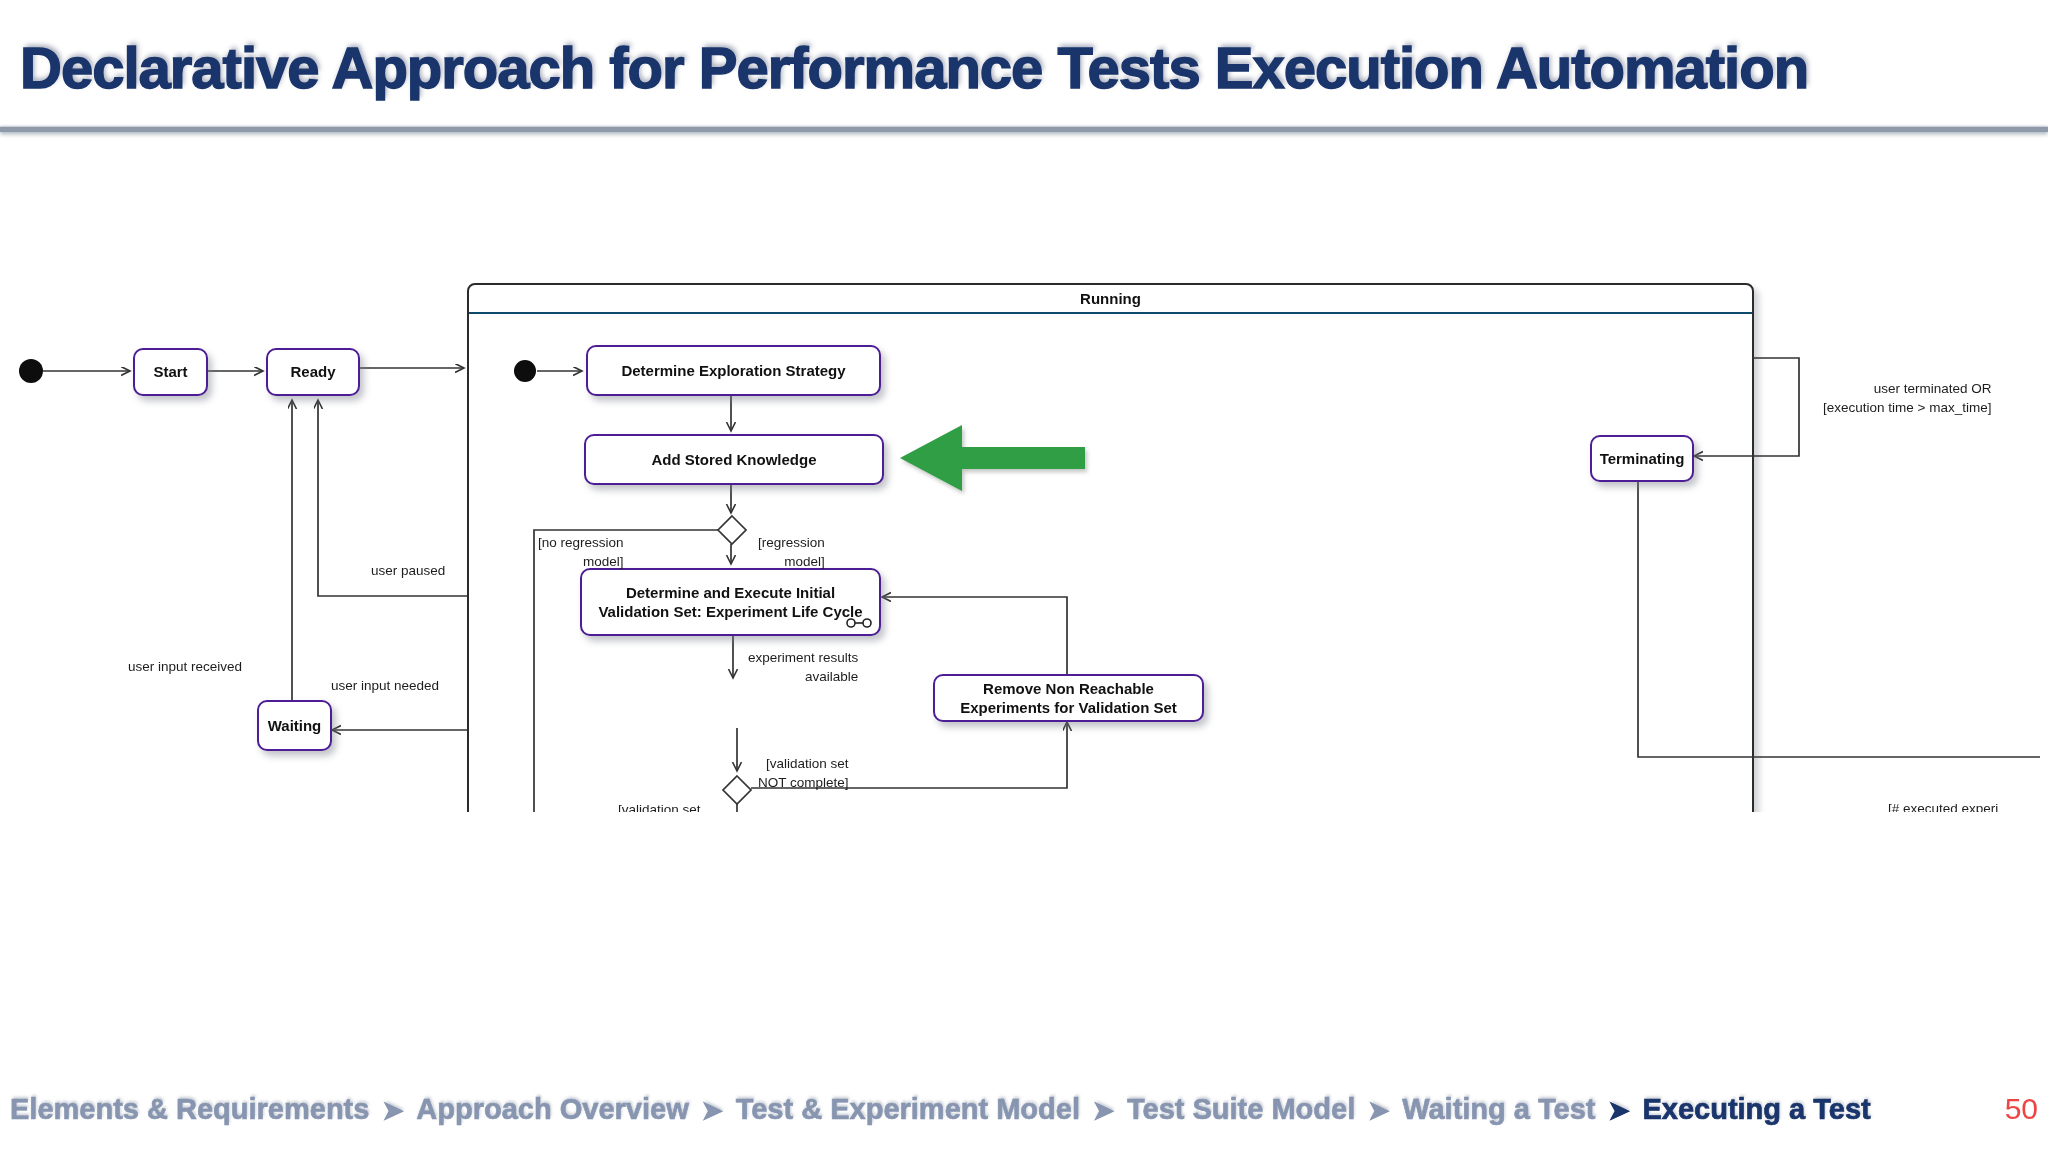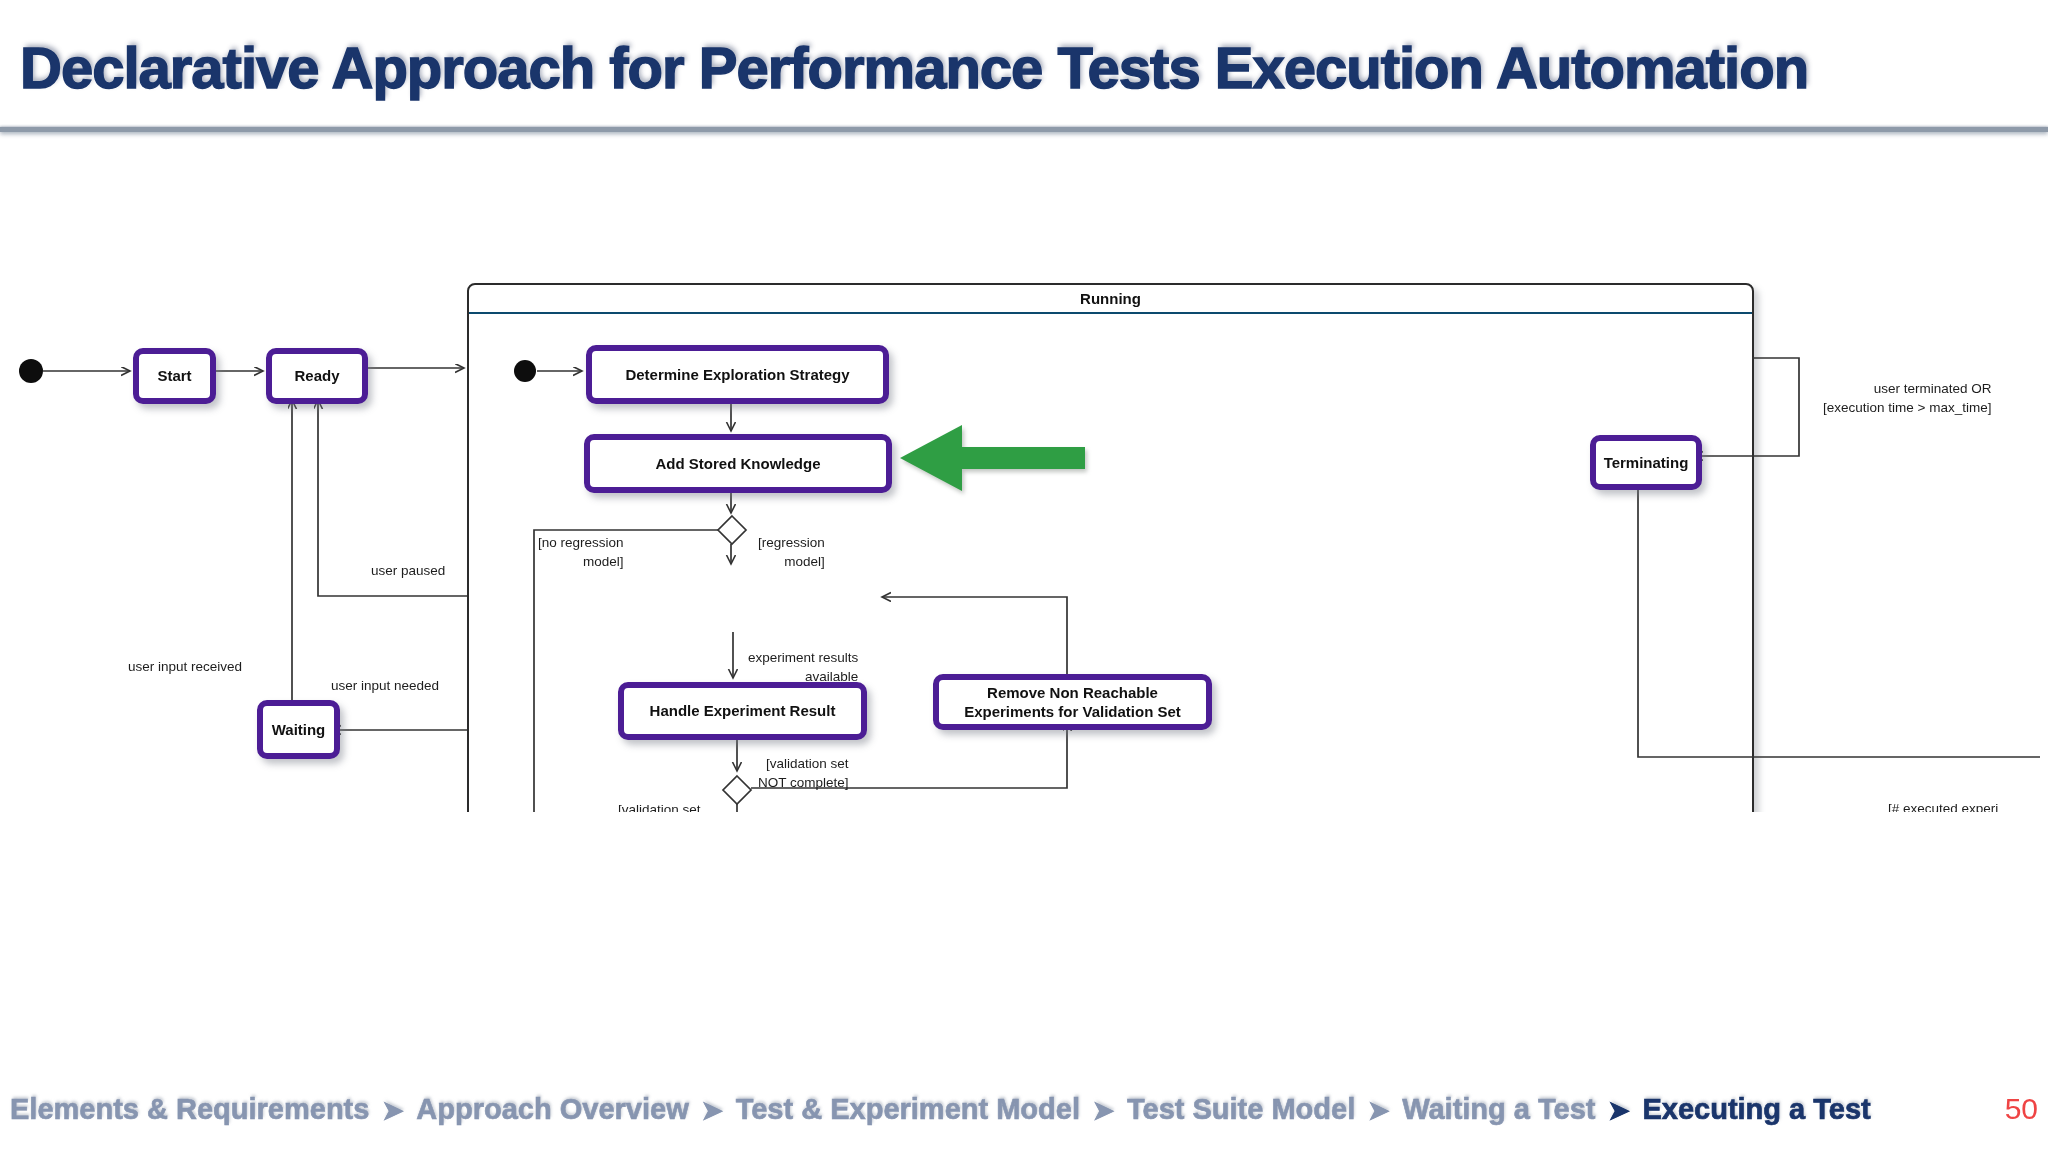--- a/index.html
+++ b/index.html
@@ -17,21 +17,21 @@
          font-size:58px;font-weight:bold;letter-spacing:-1px;color:var(--navy);
          -webkit-text-stroke:1.4px var(--navy);
          text-shadow:2px -3px 5px rgba(150,158,175,.85);
          white-space:nowrap;margin-top:20px;}
   #hr{position:absolute;left:0;top:127px;width:2048px;height:5px;background:#8e9aa9;
       box-shadow:0 2px 4px rgba(142,154,169,.8), 0 -1px 2px rgba(142,154,169,.5);}
 
   
   #diagram{position:absolute;left:0;top:0;width:2048px;height:812px;overflow:hidden;}
   #wires{position:absolute;left:0;top:0;}
-  .state{position:absolute;background:#fff;border:6px solid #4c1d95;border-radius:10px;
+  .state{position:absolute;background:#fff;border:2px solid #4c1d95;border-radius:10px;
          display:flex;align-items:center;justify-content:center;text-align:center;
          font-weight:bold;font-size:15px;color:#111;line-height:1.3;
          box-shadow:4px 5px 7px rgba(120,125,135,.45);white-space:pre-line;}
   .composite{position:absolute;border:2px solid #2b2b2b;border-radius:8px;background:transparent;
              box-shadow:5px 5px 6px rgba(120,125,135,.35);}
   .composite .bar{height:27px;border-bottom:2px solid #0c4a6e;display:flex;align-items:center;
                   justify-content:center;font-weight:bold;font-size:15px;color:#111;}
   .lbl{position:absolute;font-size:13.5px;color:var(--ink);white-space:pre-line;line-height:1.4;text-align:right;}
   .chain{position:absolute;right:7px;bottom:5px;}
 
@@ -93,22 +93,29 @@
 
     <div class="state" style="left:133px;top:348px;width:71px;height:44px;"><span>Start</span></div>
     <div class="state" style="left:266px;top:348px;width:90px;height:44px;"><span>Ready</span></div>
     <div class="state" style="left:257px;top:700px;width:71px;height:47px;"><span>Waiting</span></div>
     <div class="state" style="left:1590px;top:435px;width:100px;height:43px;"><span>Terminating</span></div>
 
     <div class="state" style="left:586px;top:345px;width:291px;height:47px;">
       <span>Determine Exploration Strategy</span></div>
     <div class="state" style="left:584px;top:434px;width:296px;height:47px;">
       <span>Add Stored Knowledge</span></div>
-    <div class="state" style="left:618px;top:682px;width:237px;height:46px;">
-      <span>Handle Experiment Result</span></div>
+    <div class="state" style="left:580px;top:568px;width:297px;height:64px;">
+      <span>Determine and Execute Initial
+Validation Set: Experiment Life Cycle</span>
+      <svg class="chain" width="26" height="12" viewBox="0 0 26 12">
+        <circle cx="5" cy="6" r="4" fill="none" stroke="#222" stroke-width="1.6"></circle>
+        <line x1="9" y1="6" x2="17" y2="6" stroke="#222" stroke-width="1.6"></line>
+        <circle cx="21" cy="6" r="4" fill="none" stroke="#222" stroke-width="1.6"></circle>
+      </svg>
+    </div>
     <div class="state" style="left:933px;top:674px;width:267px;height:44px;">
       <span>Remove Non Reachable
 Experiments for Validation Set</span></div>
 
     <div class="lbl" style="left:538px;top:534px;">[no regression
 model]</div>
     <div class="lbl" style="left:758px;top:534px;">[regression
 model]</div>
     <div class="lbl" style="left:748px;top:649px;">experiment results
 available</div>

